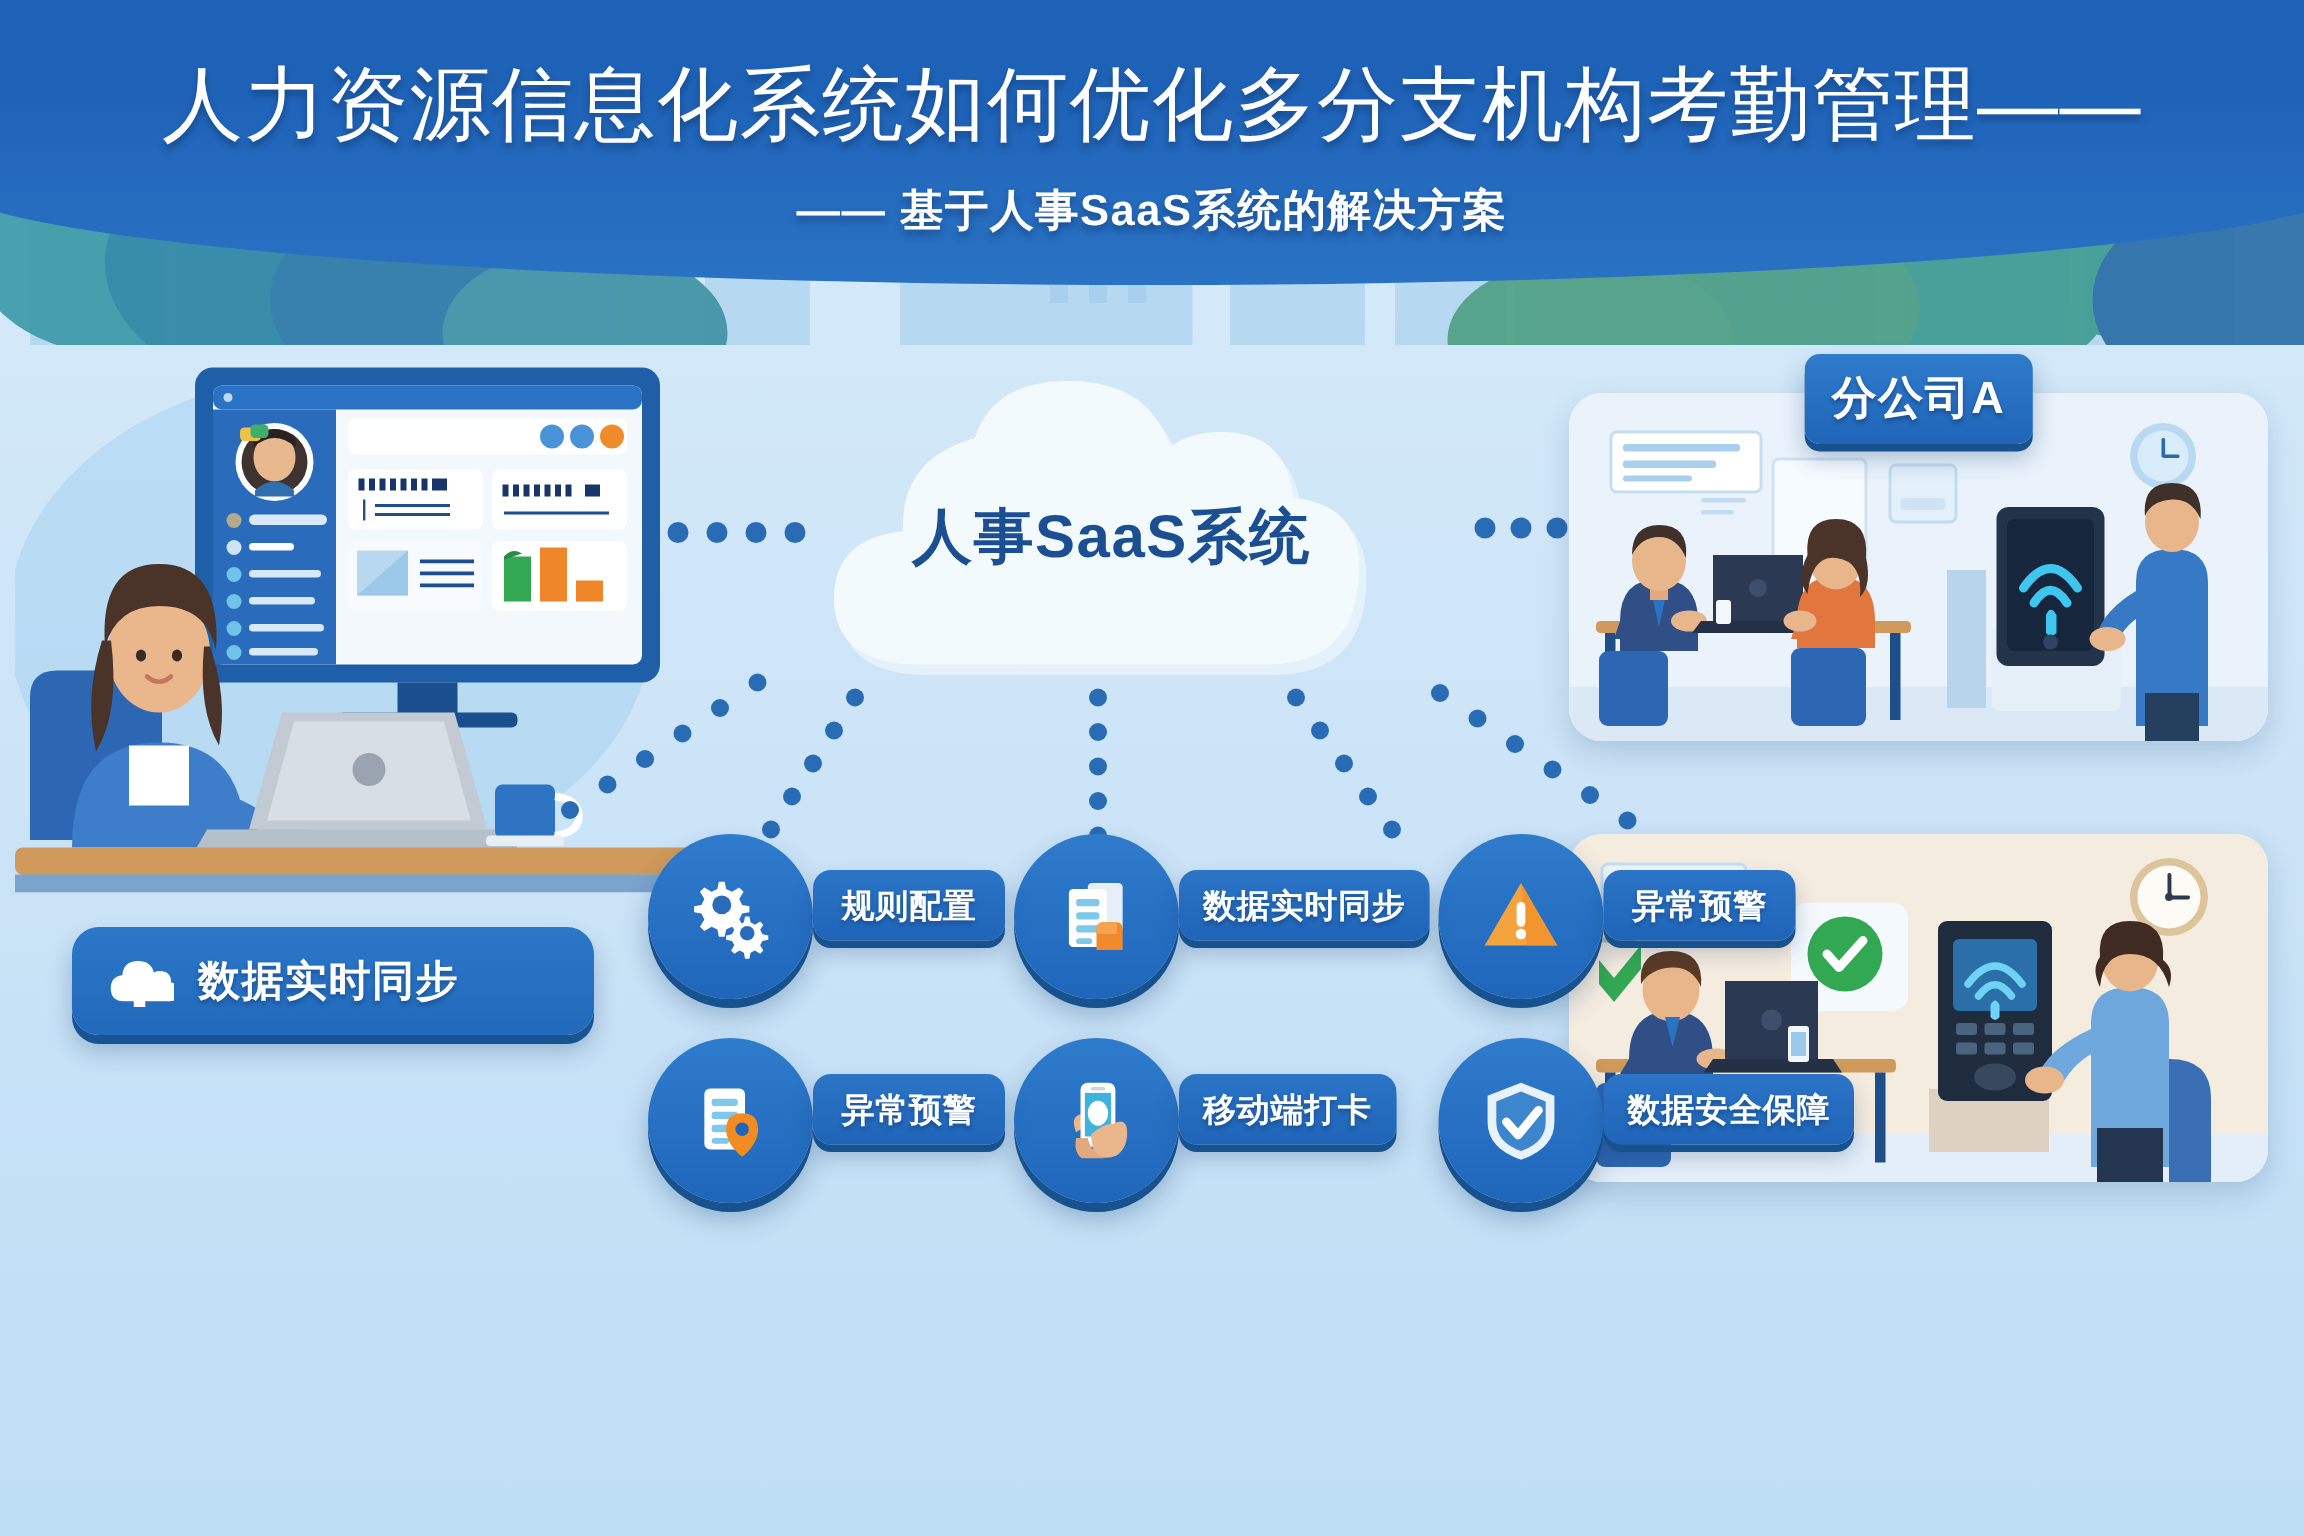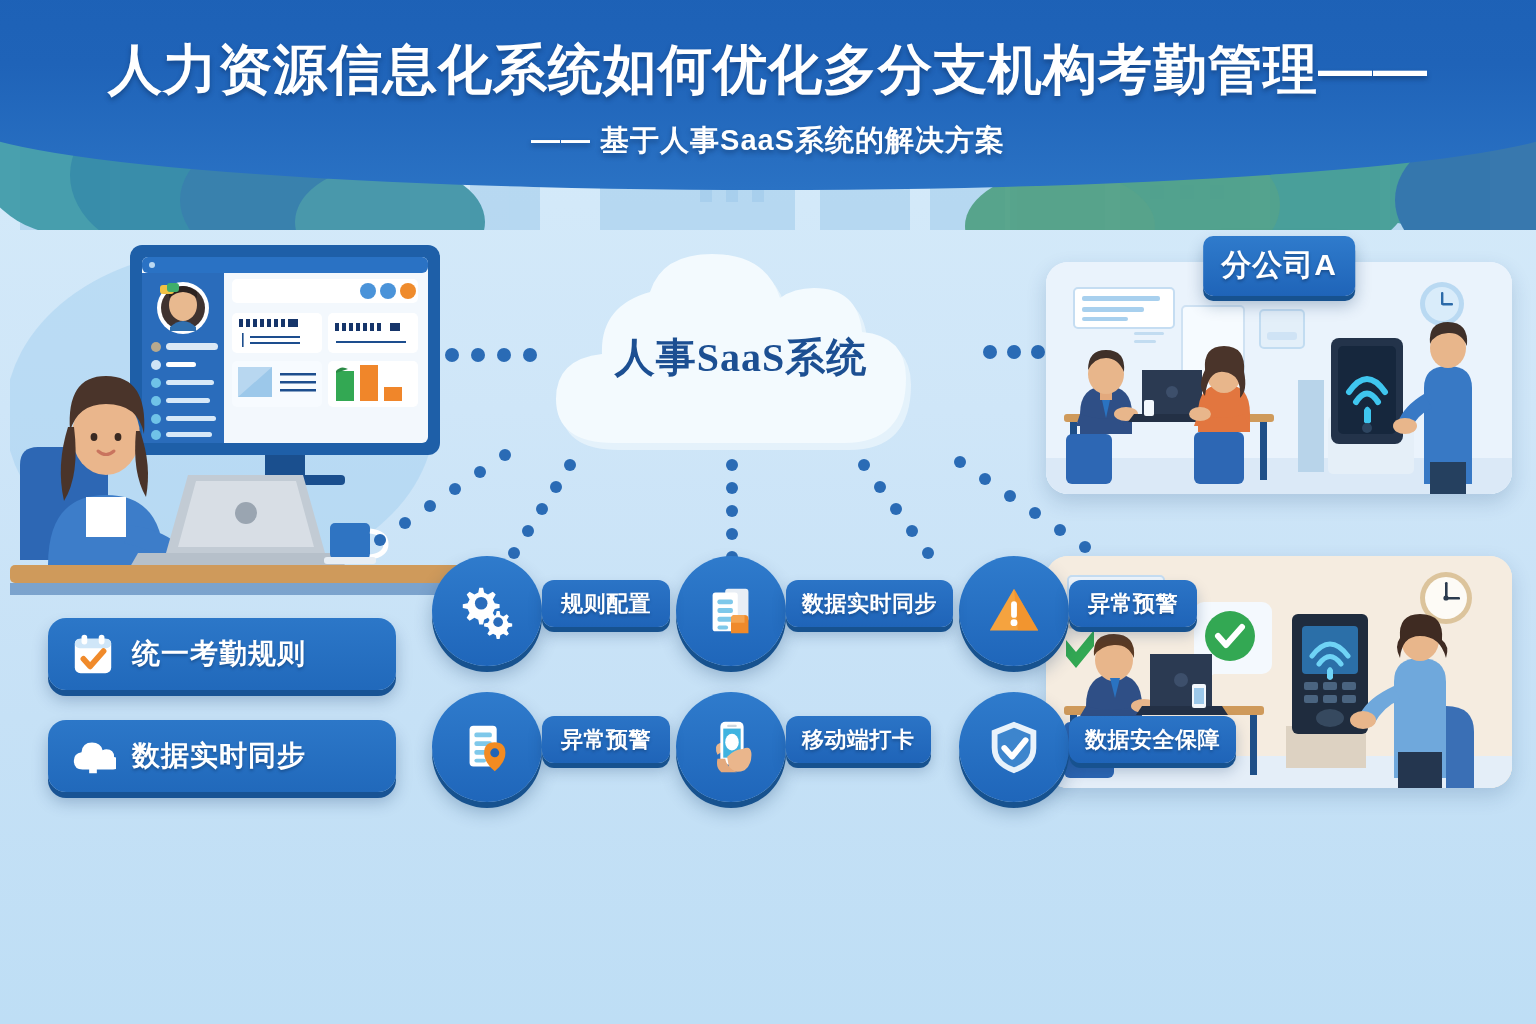--- a/index.html
+++ b/index.html
@@ -24,42 +24,42 @@
     width: 1616px; height: 280px;
     background: linear-gradient(180deg, #1b5fb4 0%, #1f63b8 55%, #2a72c4 100%);
     border-radius: 0 0 50% 50% / 0 0 70px 70px;
     z-index: 5;
   }
   .header-text {
     position: absolute; left: 0; top: 0; width: 1536px;
     z-index: 6; text-align: center; color: #ffffff;
   }
   .title-main {
-    font-size: 54px; font-weight: 700; letter-spacing: 1px;
+    font-size: 54px; font-weight: 400; letter-spacing: 1px;
     margin-top: 34px;
     text-shadow: 0 3px 5px rgba(8,40,85,.45);
     white-space: nowrap;
   }
   .title-sub {
     font-size: 29px; font-weight: 700; letter-spacing: 1px;
     margin-top: 14px;
     text-shadow: 0 3px 5px rgba(8,40,85,.45);
     white-space: nowrap;
   }
 
   
   .skyline, .trees { position: absolute; bottom: 0; left: 0; width: 1536px; }
   .skyline { height: 230px; opacity: .5; }
   .trees   { height: 230px; }
 
   
   .left-illus { position: absolute; left: 10px; top: 235px; width: 460px; height: 360px; z-index: 10; }
 
   
-  .cloud-wrap { position: absolute; left: 496px; top: 238px; width: 490px; height: 215px; z-index: 12; font-family: Liberation Serif, serif; }
+  .cloud-wrap { position: absolute; left: 496px; top: 238px; width: 490px; height: 215px; z-index: 12; }
   .cloud-label {
     position: absolute; left: 0; top: 92px; width: 490px;
     text-align: center; font-size: 40px; font-weight: 700;
     color: #1c4f92; letter-spacing: 1px;
   }
 
   
   .connectors { position: absolute; inset: 0; z-index: 11; }
 
   
@@ -376,30 +376,20 @@
                  q14 -10 34 -10 q44 0 48 44 q44 4 44 46 q0 65 -62 65 z" fill="#e7f3fc" opacity=".85" transform="translate(5,7)"></path>
         <path d="M118 205 q-58 0 -58 -44 q0 -40 46 -45 q-2 -48 48 -62 q12 -38 62 -38 q54 0 68 44
                  q14 -10 34 -10 q44 0 48 44 q44 4 44 46 q0 65 -62 65 z" fill="#f3fafe"></path>
       </g>
     </svg>
     <div class="cloud-label">人事SaaS系统</div>
   </div>
 
   <div class="left-pills">
 
-    <div class="lpill">
-      <svg class="lpill-icon" viewBox="0 0 48 48">
-        <rect x="5" y="8" width="38" height="36" rx="6" fill="#ffffff"></rect>
-        <rect x="5" y="8" width="38" height="10" rx="5" fill="#cfe6f8"></rect>
-        <rect x="12" y="4" width="6" height="10" rx="3" fill="#ffffff"></rect>
-        <rect x="30" y="4" width="6" height="10" rx="3" fill="#ffffff"></rect>
-        <path d="M14 29 l7 8 14 -16" stroke="#f08a2a" stroke-width="6" fill="none" stroke-linecap="round" stroke-linejoin="round"></path>
-      </svg>
-      <span class="lpill-text">统一考勤规则</span>
-    </div>
 
     <div class="lpill">
       <svg class="lpill-icon" viewBox="0 0 48 48">
         <path d="M13 38 q-9 0 -9 -9 q0 -8 8 -9 q1 -10 11 -10 q9 0 11 8 q2 -1 4 -1 q8 0 8 8
                  q6 1 6 7 q0 6 -7 6 z" fill="#ffffff"></path>
         <path d="M24 42 v-17 M24 22 l-7 8 M24 22 l7 8" stroke="#2b74c6" stroke-width="0" fill="none"></path>
         <path d="M20 42 h8 v-14 h5 l-9 -10 -9 10 h5 z" fill="#ffffff"></path>
       </svg>
       <span class="lpill-text">数据实时同步</span>
     </div>

